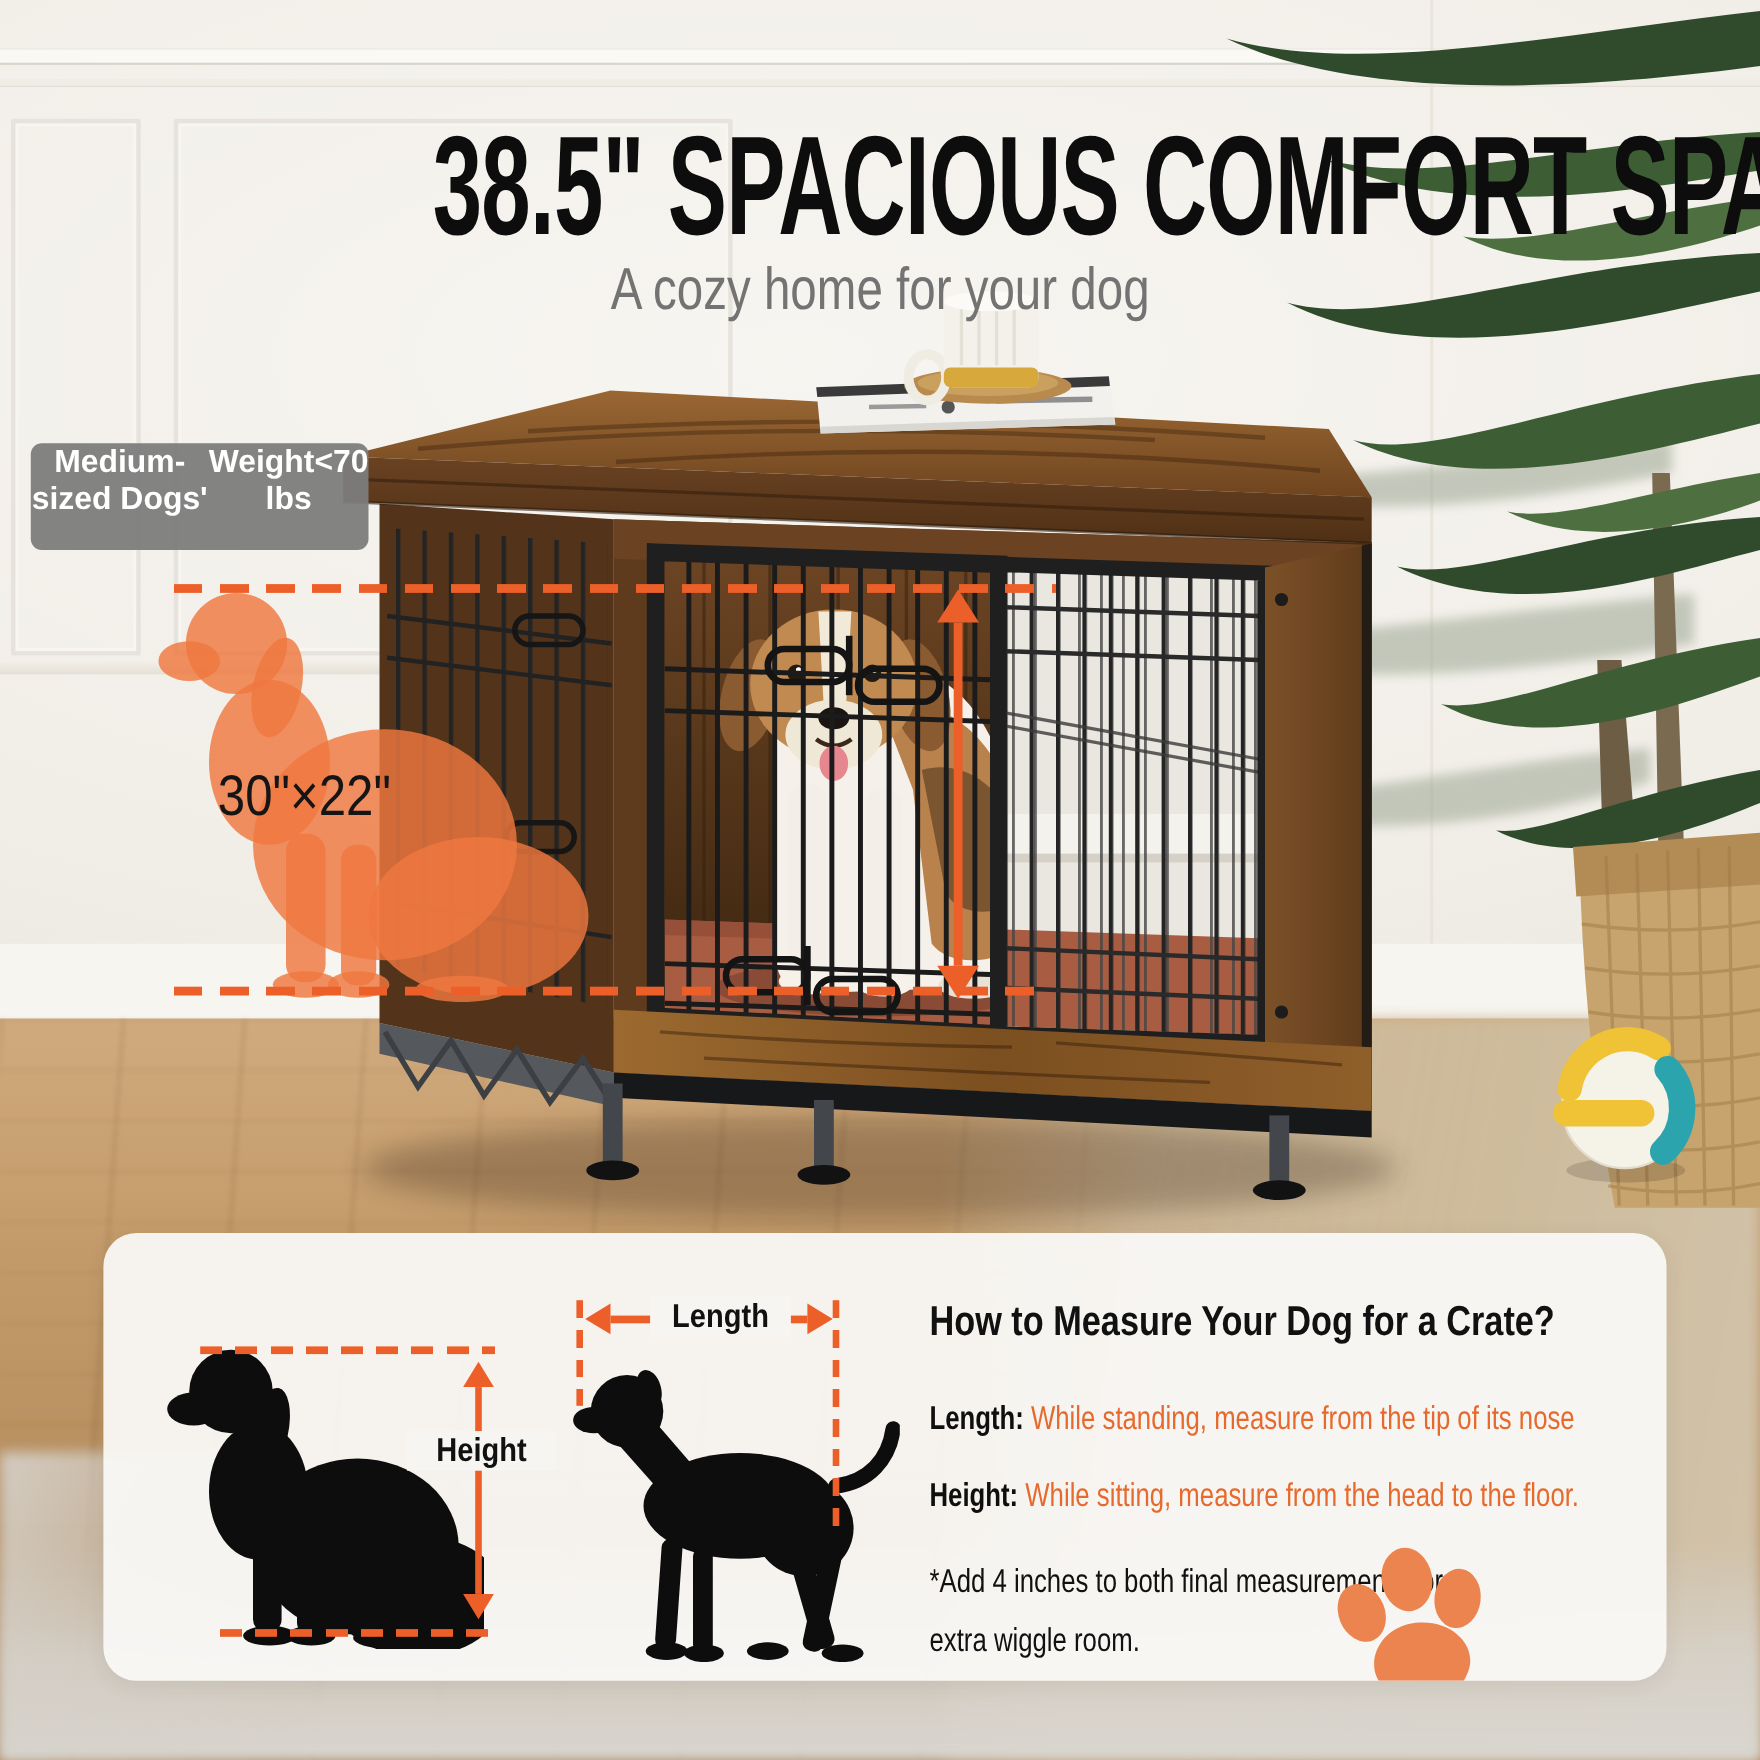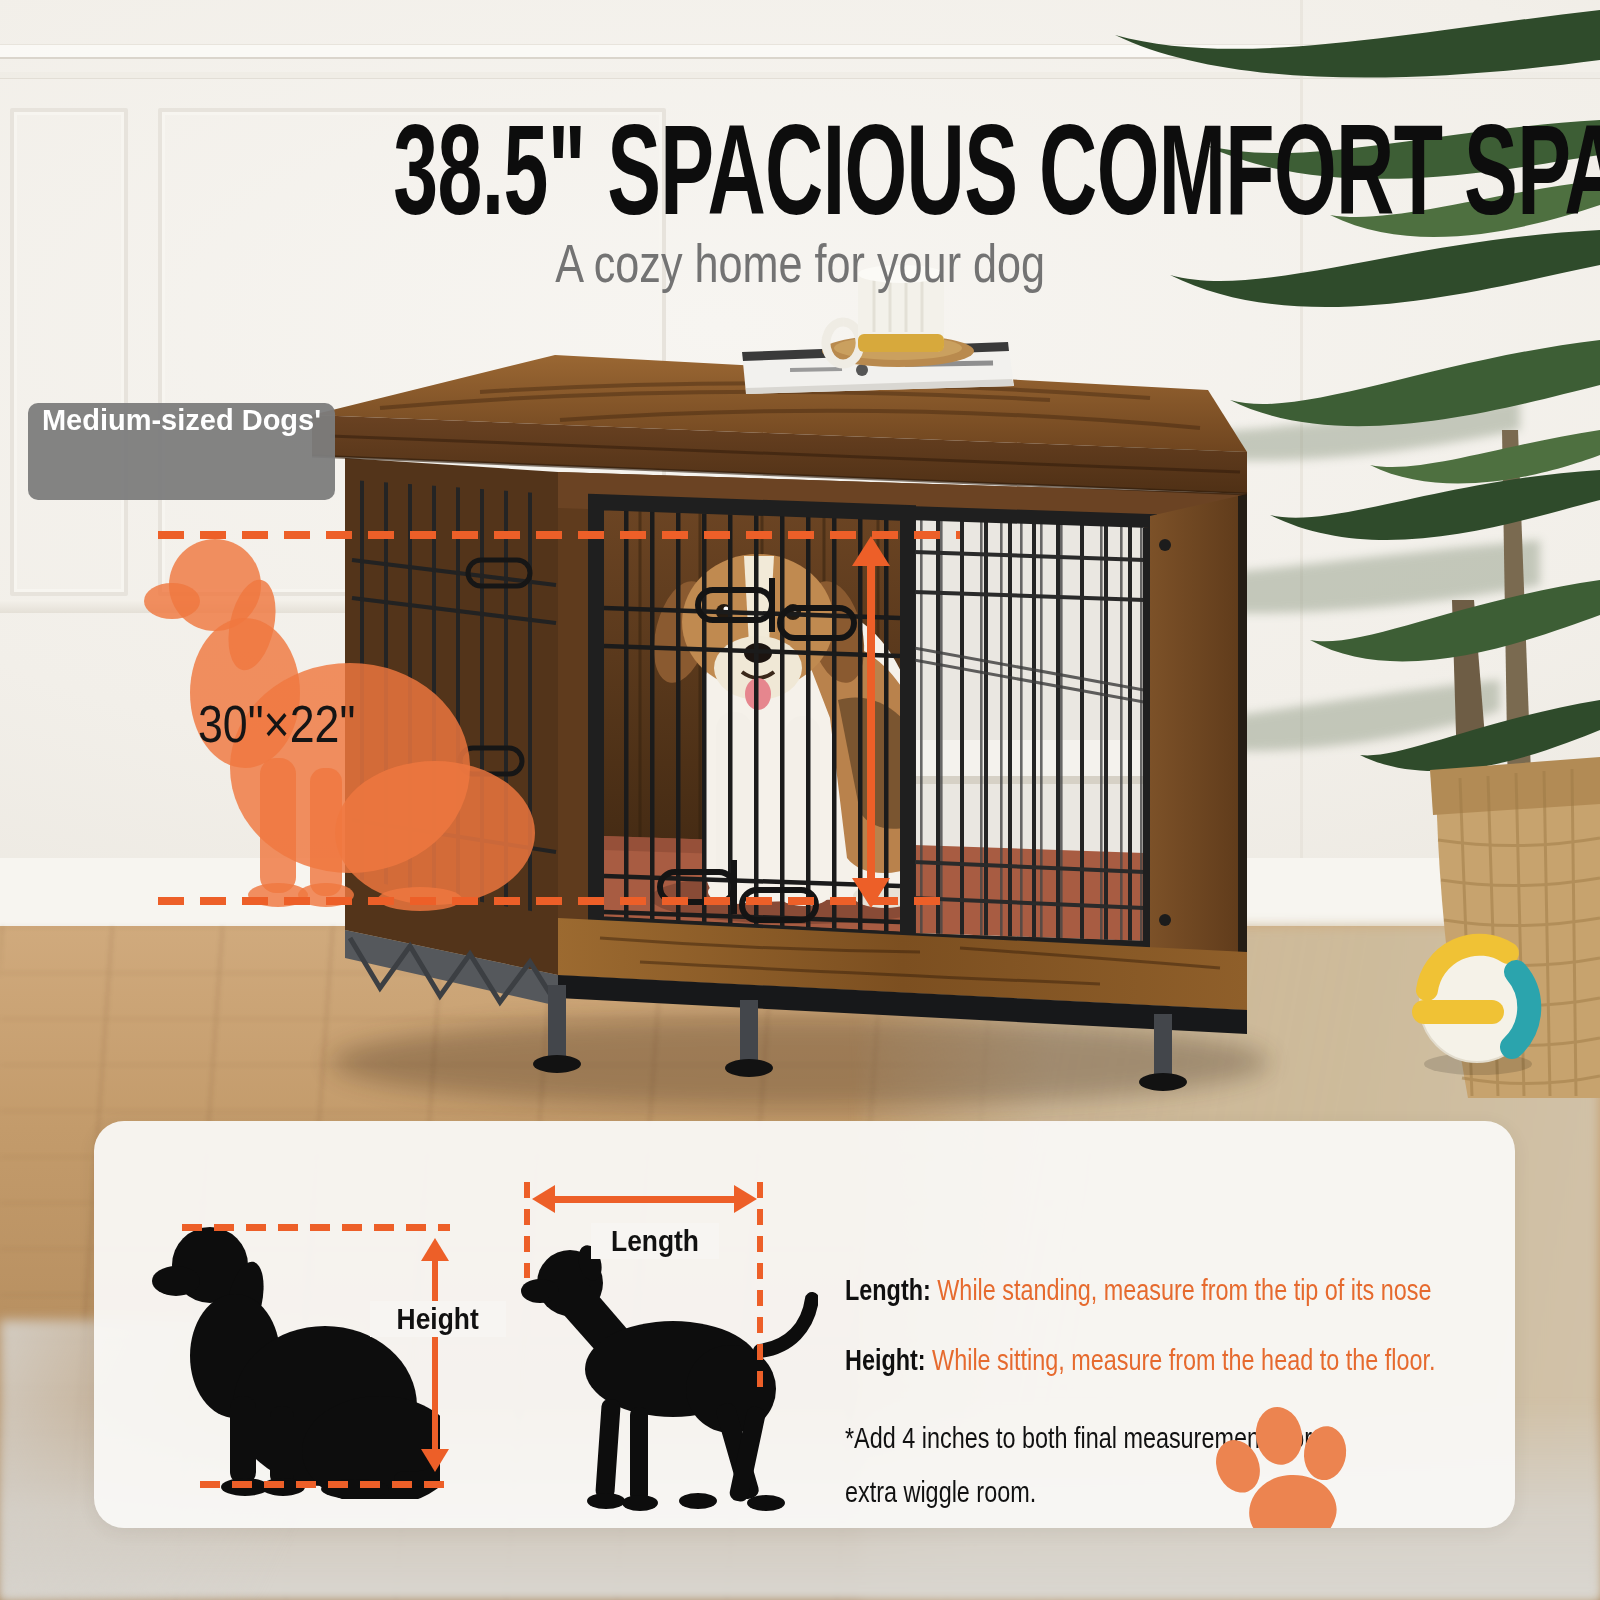--- a/index.html
+++ b/index.html
@@ -71,21 +71,21 @@
   .card .head-up{border-left:14px solid transparent;border-right:14px solid transparent;border-bottom:23px solid var(--accent);}
   .card .head-down{border-left:14px solid transparent;border-right:14px solid transparent;border-top:23px solid var(--accent);}
   .h-arrow{position:absolute;left:438px;top:63px;width:225px;height:30px;display:flex;align-items:center;}
   .h-arrow .shaft{flex:1;height:7px;background:var(--accent);}
   .head-left{width:0;height:0;border-top:14px solid transparent;border-bottom:14px solid transparent;border-right:23px solid var(--accent);}
   .head-right{width:0;height:0;border-top:14px solid transparent;border-bottom:14px solid transparent;border-left:23px solid var(--accent);}
   .arrow-label{position:absolute;font-size:30px;font-weight:700;color:#111;background:#f7f5f2;
                text-align:center;padding:1px 6px;white-space:nowrap;}
   .arrow-label .inner{display:inline-block;transform:scaleX(.88);transform-origin:center;}
   .label-height{left:276px;top:180px;width:124px;}
-  .label-length{left:497px;top:58px;width:116px;margin-top:44px;}
+  .label-length{left:497px;top:58px;width:116px;}
 
   .card-text{position:absolute;left:751px;color:#111;}
   .cline{position:absolute;white-space:nowrap;font-size:30px;line-height:38px;}
   .cline .inner{display:inline-block;transform:scaleX(.78);transform-origin:left;white-space:nowrap;}
   .heading{top:62px;font-size:38px;font-weight:700;}
   .heading .inner{transform:scaleX(.82);}
   .t-orange{color:#E66A2E;}
   .t-label{font-weight:700;color:#0f0f0f;}
   .l1{top:150px;} .l2{top:192px;left:847px;} .hline{top:220px;}
   .n1{top:298px;} .n2{top:352px;}
@@ -387,20 +387,21 @@
     <div class="head-up"></div>
     <div class="shaft"></div>
     <div class="head-down"></div>
   </div>
   <div class="abs size-label">
     <span class="inner">30"×22"</span>
   </div>
 
   <div class="abs badge">
     <div>Medium-sized Dogs'</div>
+    <div>Weight&lt;70 lbs</div>
   </div>
 
   <div class="abs title">
     <span class="title-inner">38.5" SPACIOUS COMFORT SPACE</span>
   </div>
   <div class="abs subtitle">
     <span class="subtitle-inner">A cozy home for your dog</span>
   </div>
 
   <div class="abs card">
@@ -455,20 +456,23 @@
     <div class="dash-v abs" style="left:663px;top:61px;height:208px;"></div>
     <div class="h-arrow">
       <div class="head-left"></div>
       <div class="shaft"></div>
       <div class="head-right"></div>
     </div>
     <div class="arrow-label label-length">
       <span class="inner">Length</span>
     </div>
 
+    <div class="card-text cline heading">
+      <span class="inner">How to Measure Your Dog for a Crate?</span>
+    </div>
     <div class="card-text cline l1">
       <span class="inner"><span class="t-label">Length:</span>
       <span class="t-orange">While standing, measure from the tip of its nose</span></span>
     </div>
     <div class="card-text cline hline">
       <span class="inner"><span class="t-label">Height:</span>
       <span class="t-orange">While sitting, measure from the head to the floor.</span></span>
     </div>
     <div class="card-text cline n1">
       <span class="inner">*Add 4 inches to both final measurements for</span>

